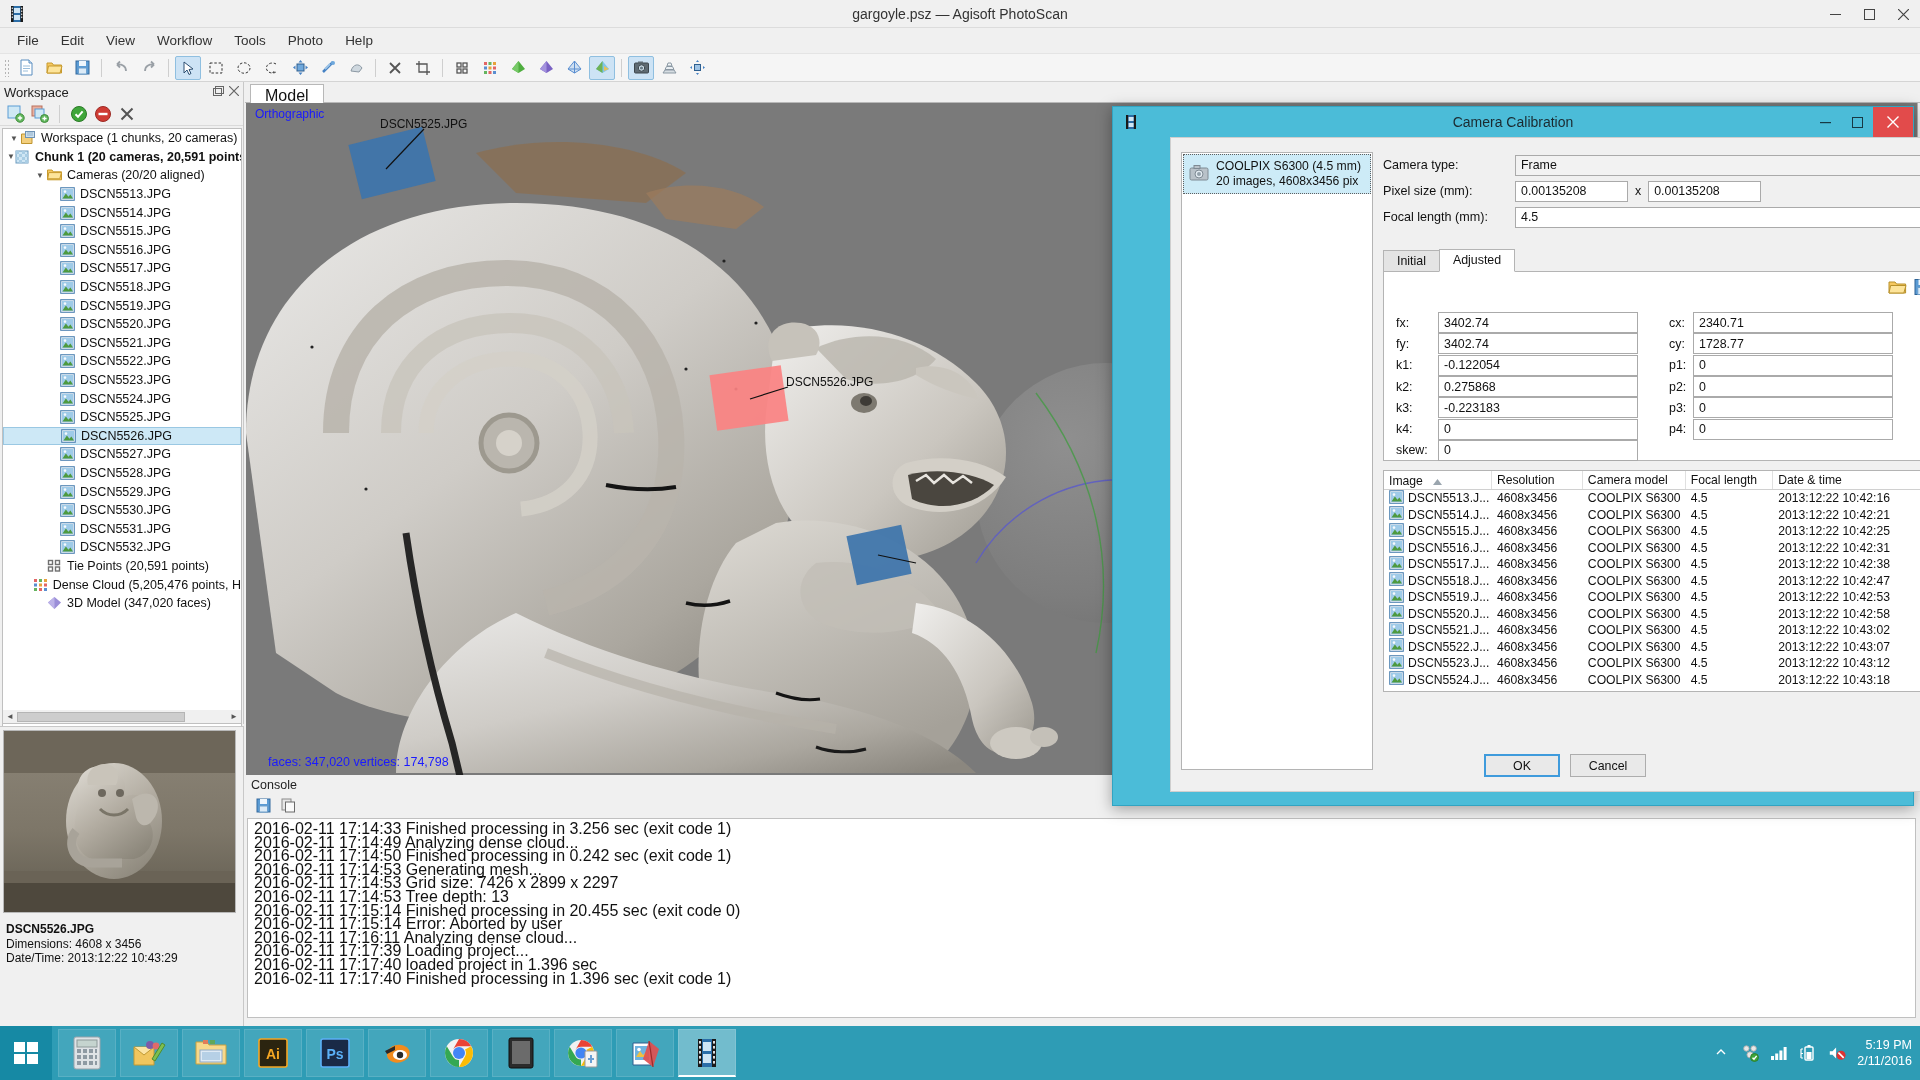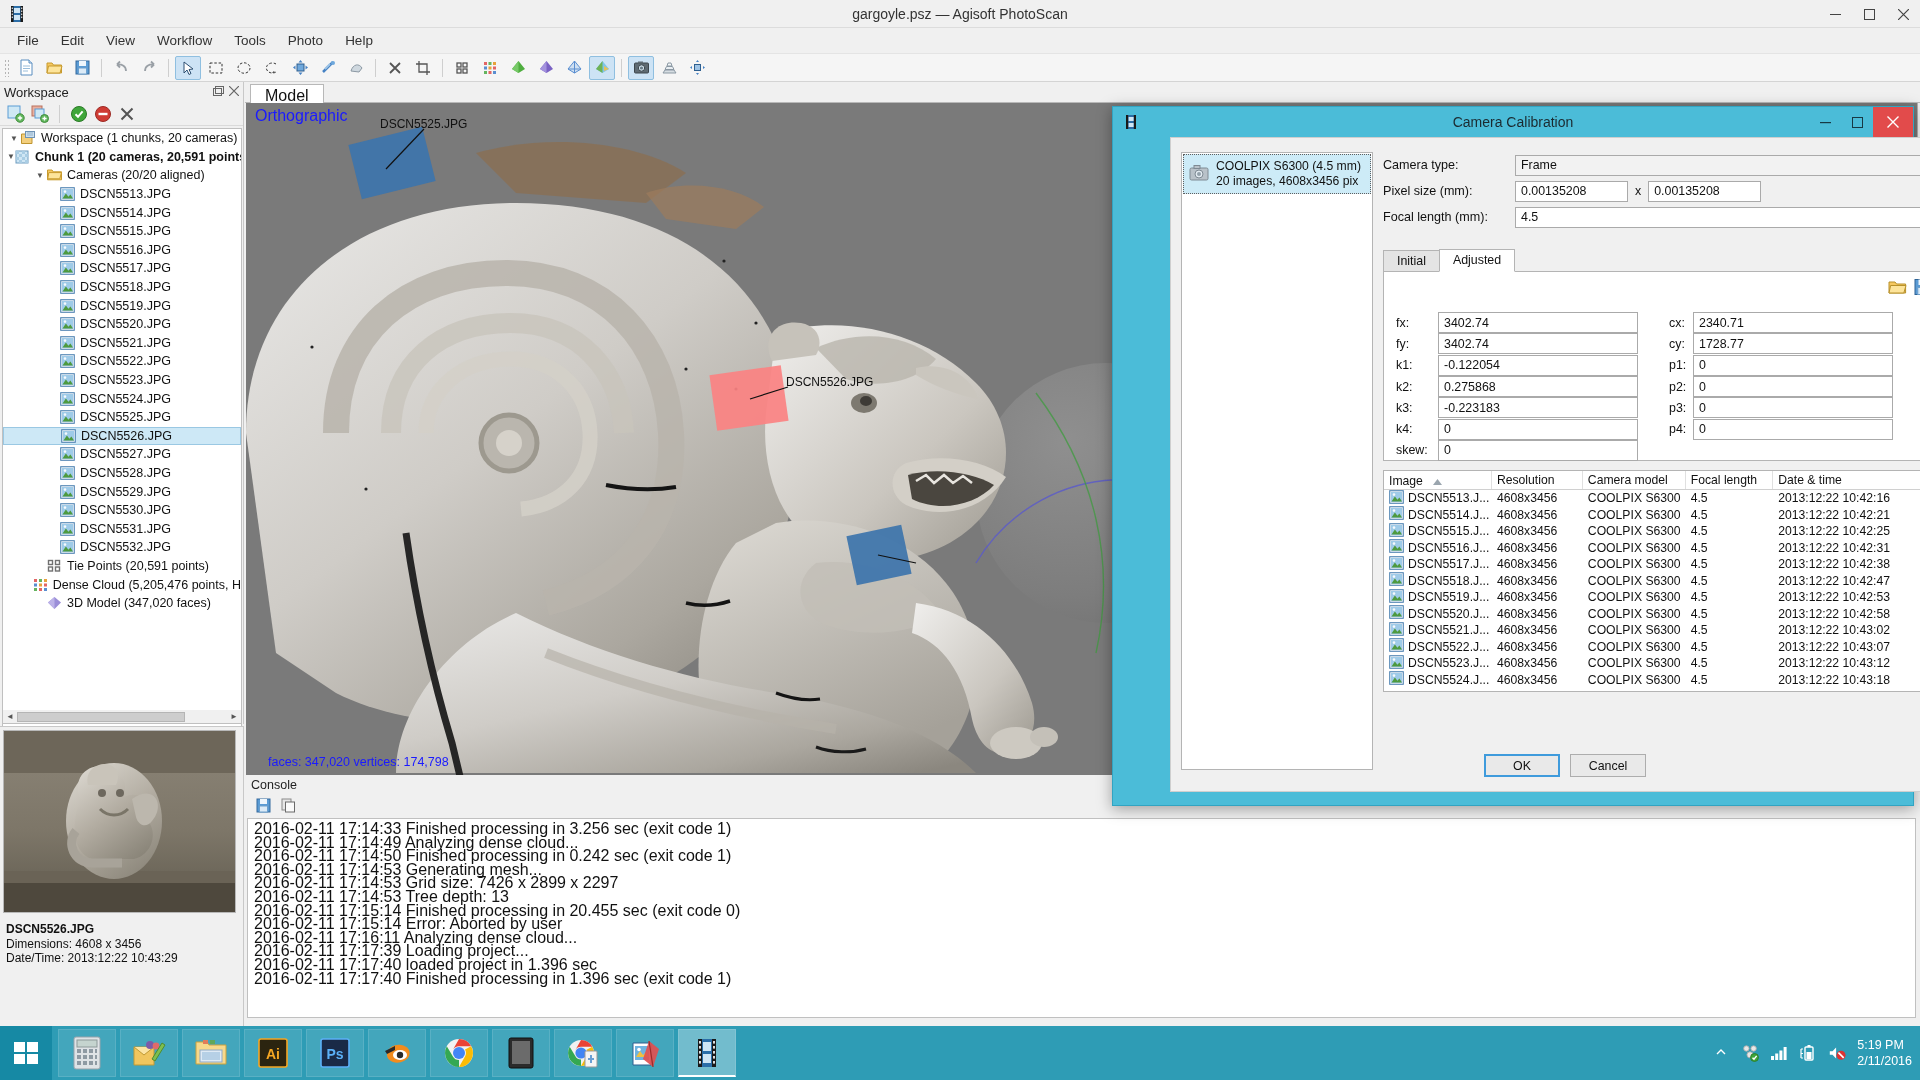--- a/index.html
+++ b/index.html
@@ -104,21 +104,21 @@
   }
   .model-tab {
     position:absolute; left: 5px; top: 2px; padding: 2px 14px 3px 14px; font-size: 16px;
     background:#fff; border:1px solid #b8b8b8; border-bottom: 1px solid #fff; color:#111;
   }
   .viewport {
     position: absolute; left: 246px; top: 103px; width: 1672px; height: 672px;
     background: #7a7a7a; overflow: hidden;
     border-right: 1px solid #b0b0b0;
   }
-  .ortho-label { position:absolute; left: 9px; top: 4px; color: #1a1aff; font-size: 16px; z-index: 20; }
+  .ortho-label { position:absolute; left: 9px; top: 4px; color: #1a1aff; font-size: 12px; z-index: 20; }
   .faces-label { position:absolute; left: 22px; bottom: 6px; color: #1a1aff; font-size: 12.5px; z-index: 20; }
 
   .gargoyle {
     position: absolute; left: -30px; top: 30px; width: 1010px; height: 660px;
   }
   .cam-marker { position:absolute; z-index: 12; }
   .cam-label { position:absolute; font-size: 12px; color:#111; white-space:nowrap; z-index:13; }
   .cam-line { position:absolute; z-index:12; }
 
   
@@ -225,21 +225,21 @@
     position:absolute; left: 0; top: 0; width: 52px; height: 54px;
     display:flex; align-items:center; justify-content:center; background:#1689a4;
   }
   .tasks { position:absolute; left: 58px; top: 3px; display:flex; gap: 4px; }
   .task {
     width: 58px; height: 48px; display:flex; align-items:center; justify-content:center;
     background: rgba(255,255,255,0.10); border: 1px solid rgba(255,255,255,0.12);
   }
   .task.active { background: rgba(255,255,255,0.33); border-bottom: 2px solid #ffffff; }
   .tray { position:absolute; right: 8px; top: 0; height: 54px; display:flex; align-items:center; gap: 11px; }
-  .tray-clock { color:#fff; font-size: 12.5px; line-height: 16px; }
+  .tray-clock { color:#fff; font-size: 12.5px; text-align:right; line-height: 16px; }
   .tray-ico { width: 18px; height: 18px; display:flex; align-items:center;justify-content:center; }
 </style>
 </head>
 <body>
 
 <div id="app">
 
   <div class="titlebar">
     <span class="tb-icon">
       <svg width="18" height="18" viewBox="0 0 18 18">

